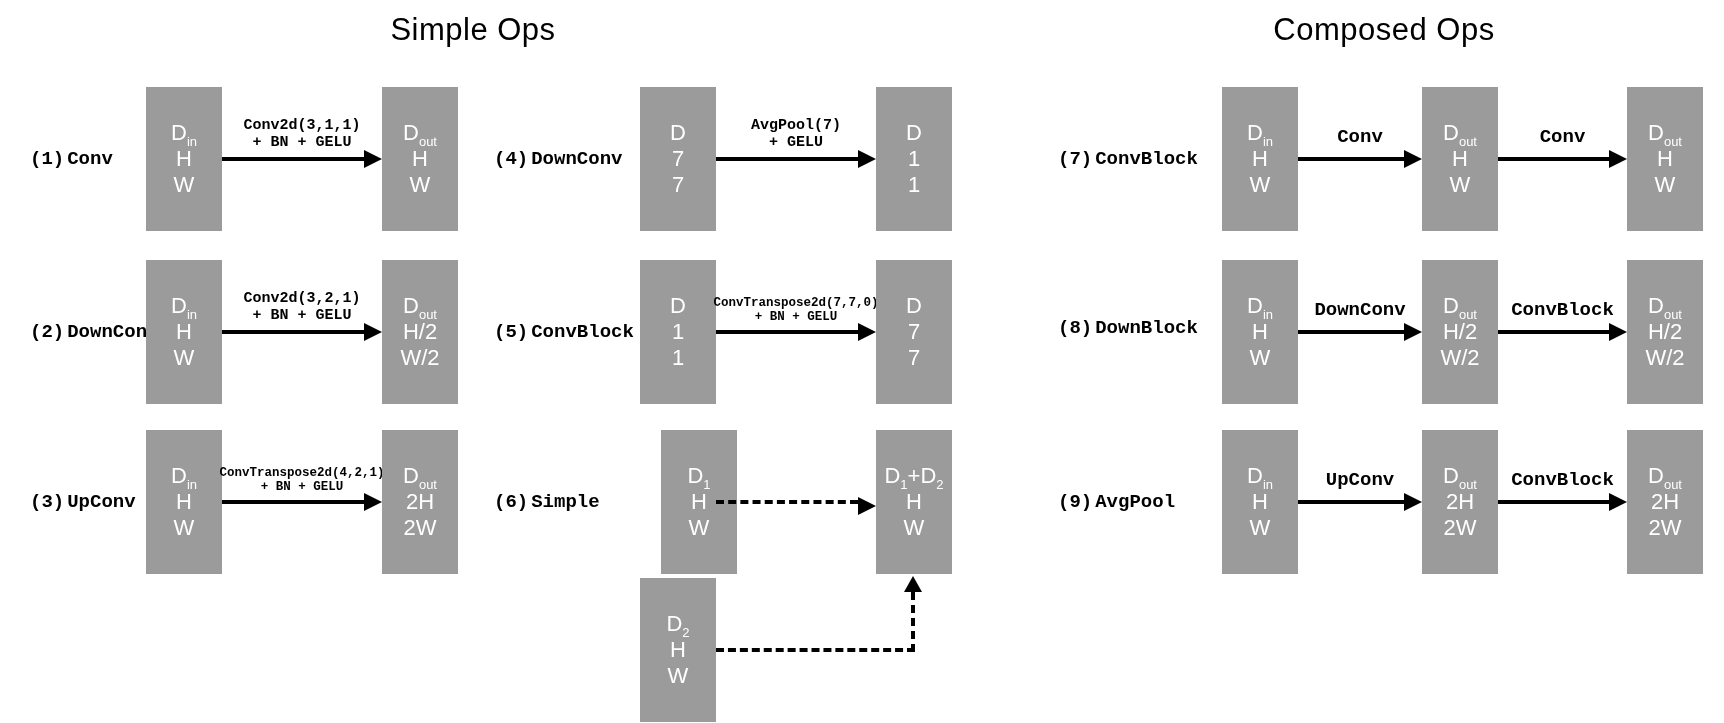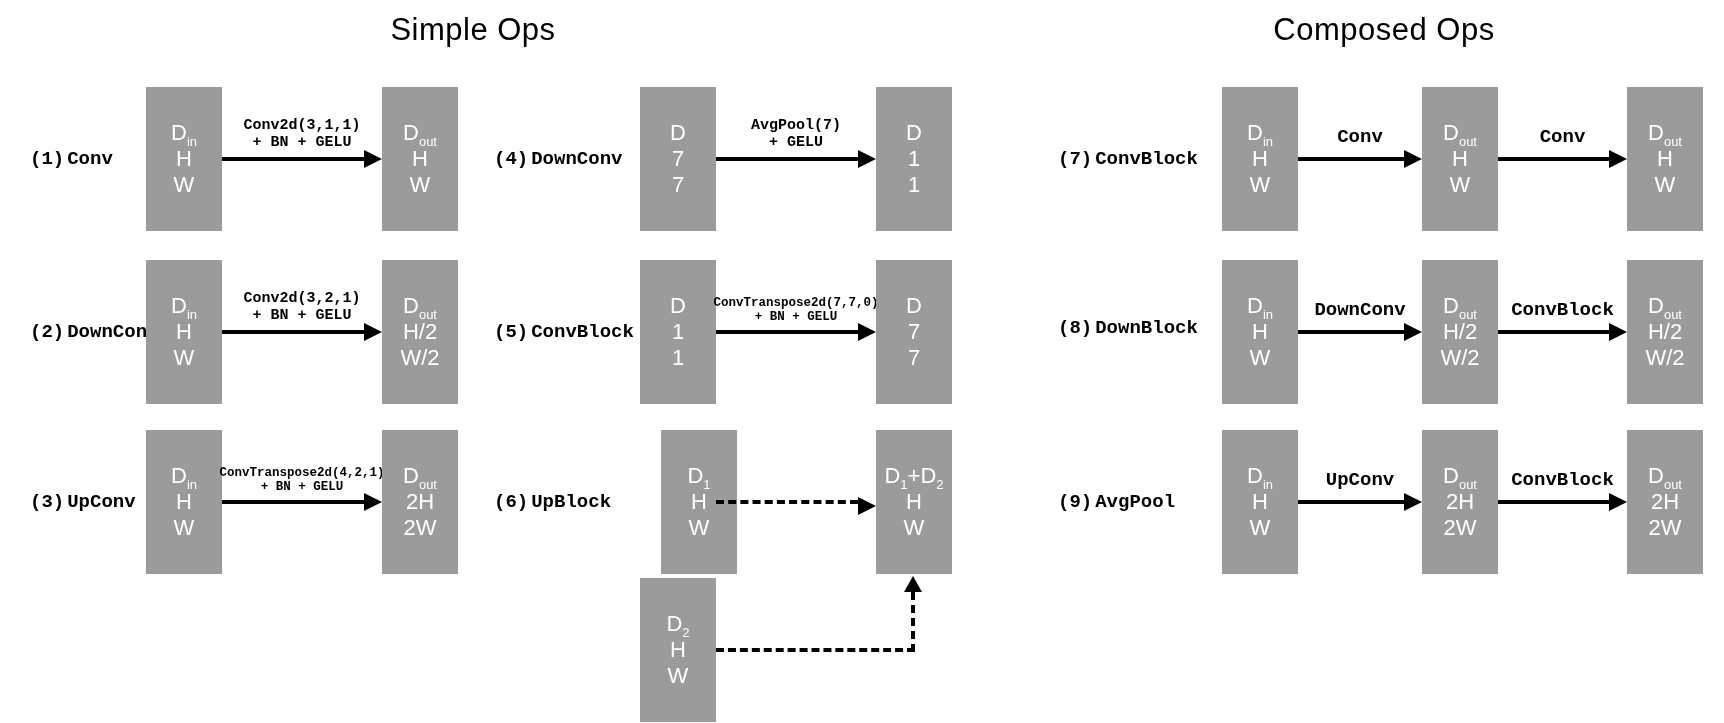--- a/index.html
+++ b/index.html
@@ -135,21 +135,21 @@
     </div>
     <div class="head"></div>
   </div>
   <div class="box" style="left:876px;top:260px">
     <div>D</div>
     <div>7</div>
     <div>7</div>
   </div>
 
   <div class="oplabel" style="left:494px;top:502px">
-    <span>(6)</span><span class="opname">UpBlock</span>
+    <span>(6)</span><span class="opname">Simple</span>
   </div>
   <div class="box" style="left:661px;top:430px">
     <div><span>D</span><sub>1</sub></div>
     <div>H</div>
     <div>W</div>
   </div>
   <div class="box" style="left:640px;top:578px">
     <div><span>D</span><sub>2</sub></div>
     <div>H</div>
     <div>W</div>

